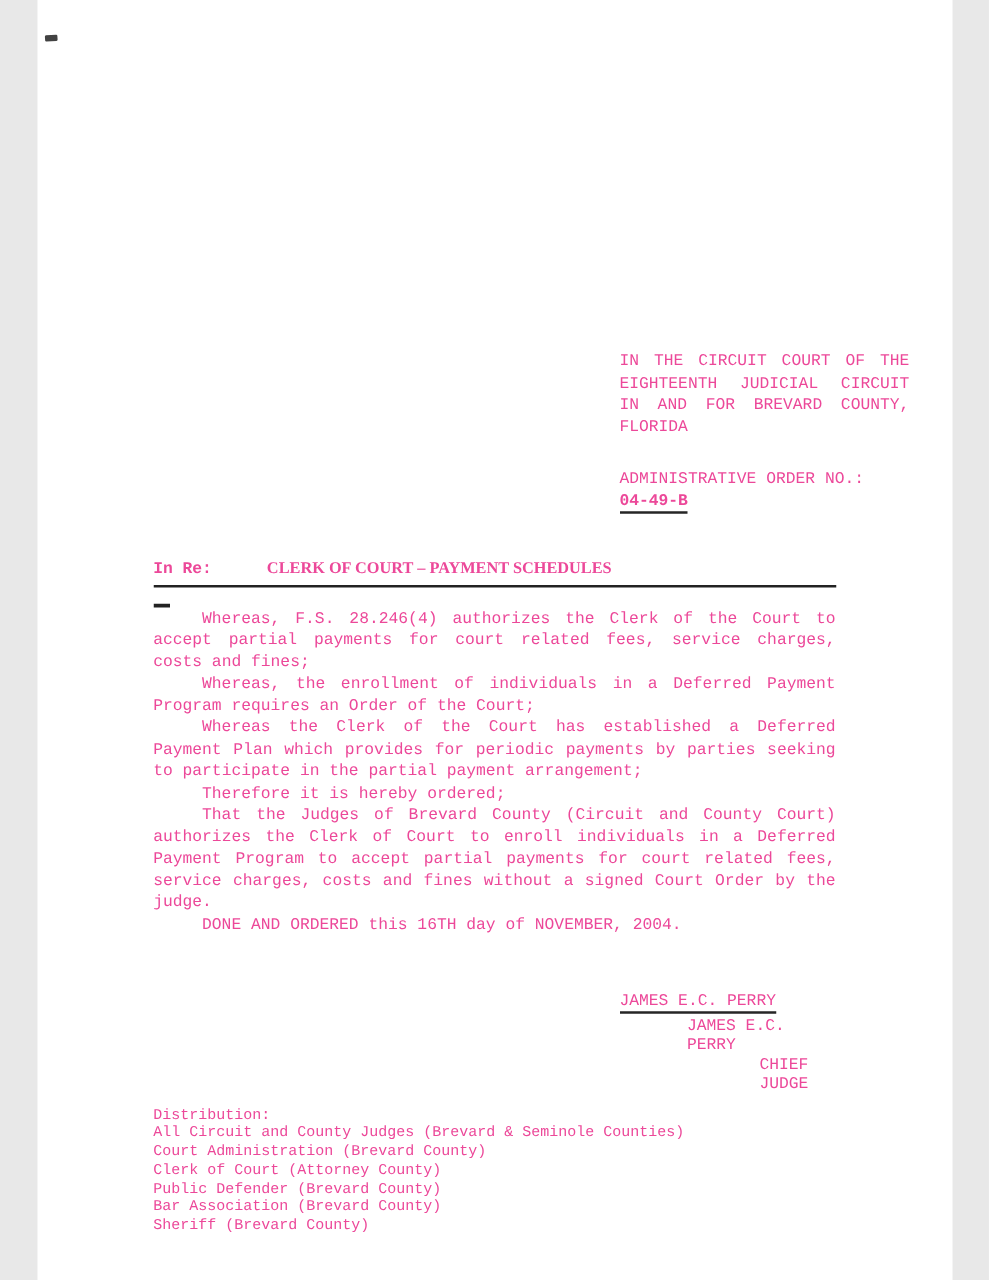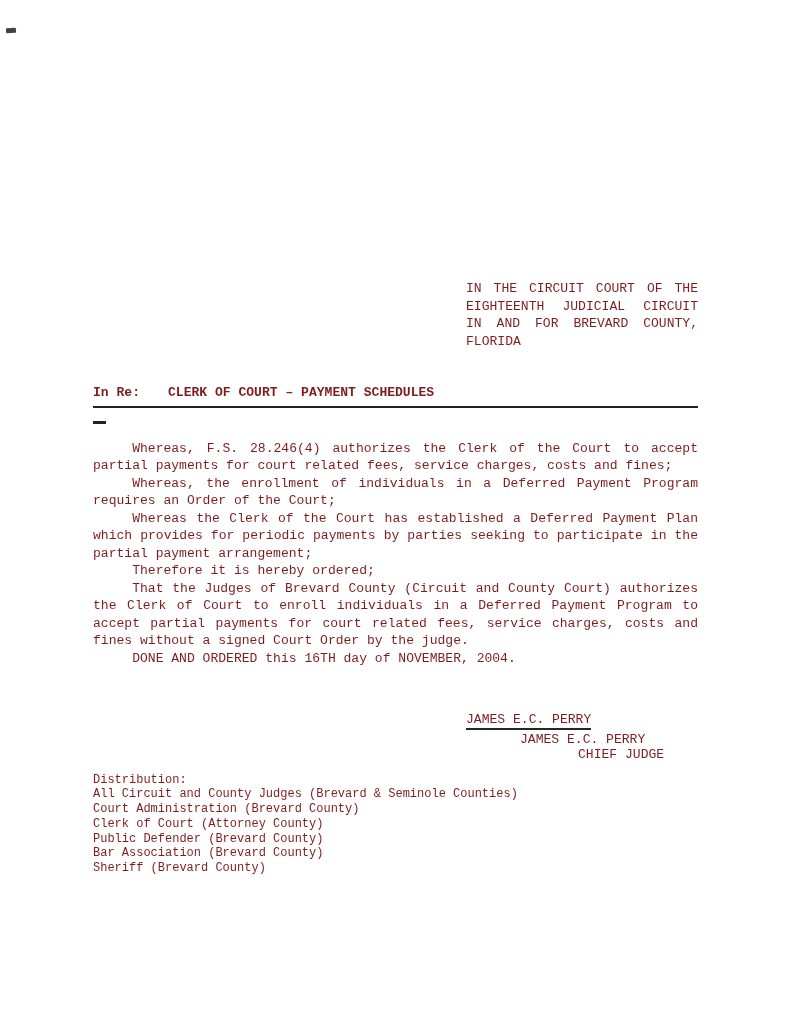--- a/index.html
+++ b/index.html
@@ -1,23 +1,23 @@
 <!DOCTYPE html>
 <html><head>
 <meta charset="utf-8">
 <style>
   html, body { margin: 0; padding: 0; background: #e8e8e8; }
   .page {
     position: relative;
-    width: 791px;
+    width: 732px;
     height: 1024px;
     margin: 0 auto;
     background: #ffffff;
     overflow: hidden;
-    color: #7f1d1d;
+    color: #ec4899;
     font-family: "Liberation Mono", "DejaVu Sans Mono", monospace;
     font-size: 13.05px;
     line-height: 17.5px;
   }
   .scan-artifact {
     position: absolute;
     left: 6px; top: 28px;
     width: 10px; height: 5px;
     background: #2e2e2e;
     border-radius: 1px;
@@ -43,35 +43,35 @@
     border-bottom: 2px solid #262626;
     padding-bottom: 0px;
   }
 
   
   .in-re-line {
     margin-top: 34px;
     font-weight: bold;
     white-space: nowrap;
   }
-  .subject-title { margin-left: 28px; }
+  .subject-title { margin-left: 44px; font-family: Liberation Serif, serif; }
   .subject-rule {
     margin-top: 4px;
     border-top: 2px solid #222222;
     height: 0;
   }
   .stray-mark {
     margin-top: 13px;
     width: 13px;
     height: 3px;
     background: #222222;
   }
 
   
-  .order-body { margin-top: 16px; }
+  .order-body { margin-top: 0; }
   .order-body p {
     margin: 0;
     text-align: justify;
     text-indent: 3em;
   }
 
   
   .signature-block {
     margin-top: 45px;
     margin-left: 373px;
@@ -96,20 +96,24 @@
 </head>
 <body>
 
 <div class="page">
   <div class="scan-artifact"></div>
 
   <div class="content">
 
     <div class="court-block">
       <p class="court-name">IN THE CIRCUIT COURT OF THE EIGHTEENTH JUDICIAL CIRCUIT IN AND FOR BREVARD COUNTY, FLORIDA</p>
+      <div class="admin-order">
+        <div>ADMINISTRATIVE ORDER NO.:</div>
+        <span class="admin-number">04-49-B</span>
+      </div>
     </div>
 
     <div class="in-re-line">
       <span>In Re:</span><span class="subject-title">CLERK OF COURT – PAYMENT SCHEDULES</span>
     </div>
     <div class="subject-rule"></div>
     <div class="stray-mark"></div>
 
     <div class="order-body">
       <p>Whereas, F.S. 28.246(4) authorizes the Clerk of the Court to accept partial payments for court related fees, service charges, costs and fines;</p>

